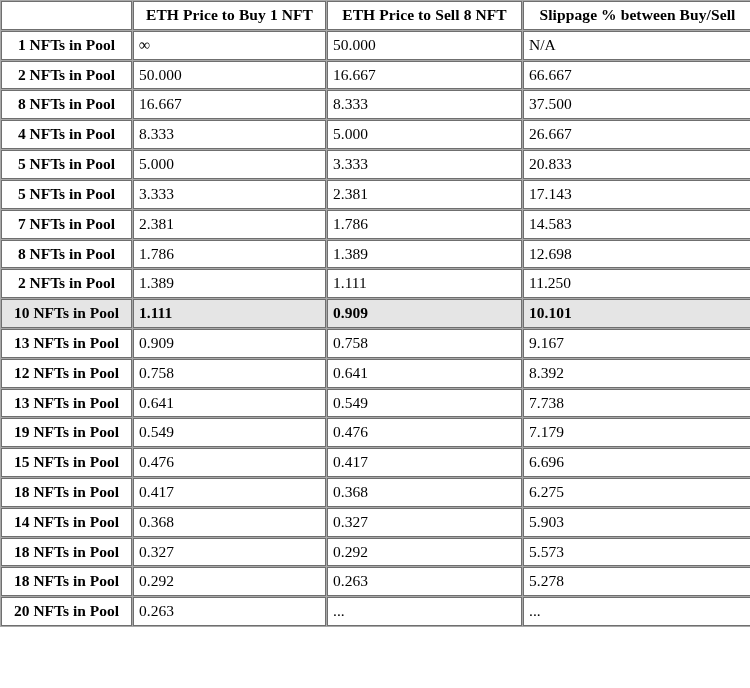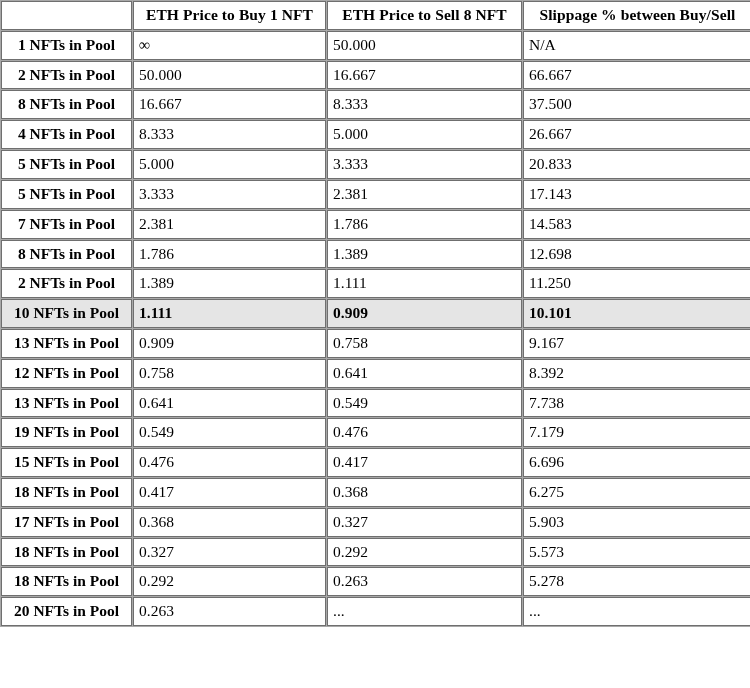--- a/index.html
+++ b/index.html
@@ -187,21 +187,21 @@
           <td class="val">0.417</td>
           <td class="val">6.696</td>
         </tr>
         <tr>
           <td class="row-label">18 NFTs in Pool</td>
           <td class="val">0.417</td>
           <td class="val">0.368</td>
           <td class="val">6.275</td>
         </tr>
         <tr>
-          <td class="row-label">17 NFTs in Pool</td>
+          <td class="row-label">14 NFTs in Pool</td>
           <td class="val">0.368</td>
           <td class="val">0.327</td>
           <td class="val">5.903</td>
         </tr>
         <tr>
           <td class="row-label">18 NFTs in Pool</td>
           <td class="val">0.327</td>
           <td class="val">0.292</td>
           <td class="val">5.573</td>
         </tr>

